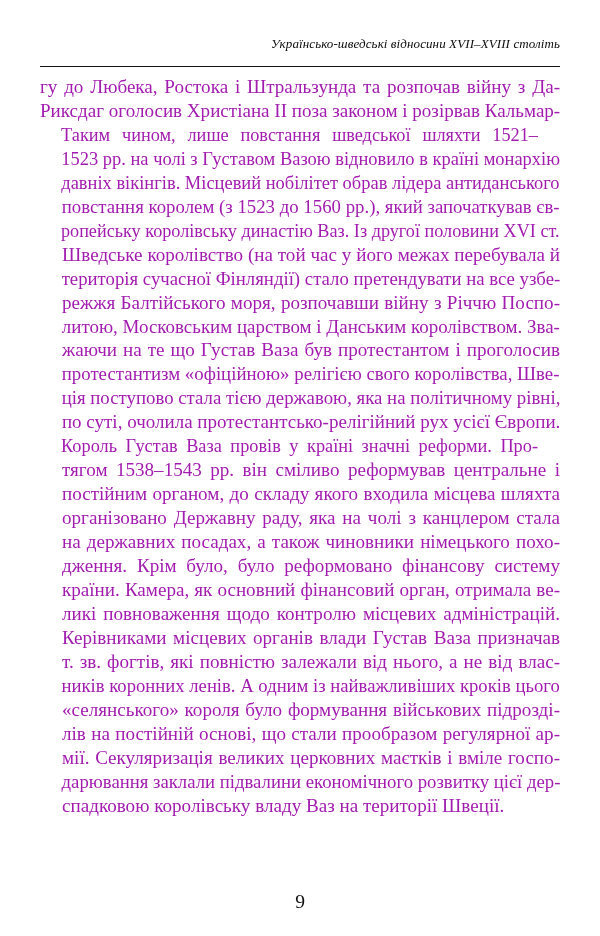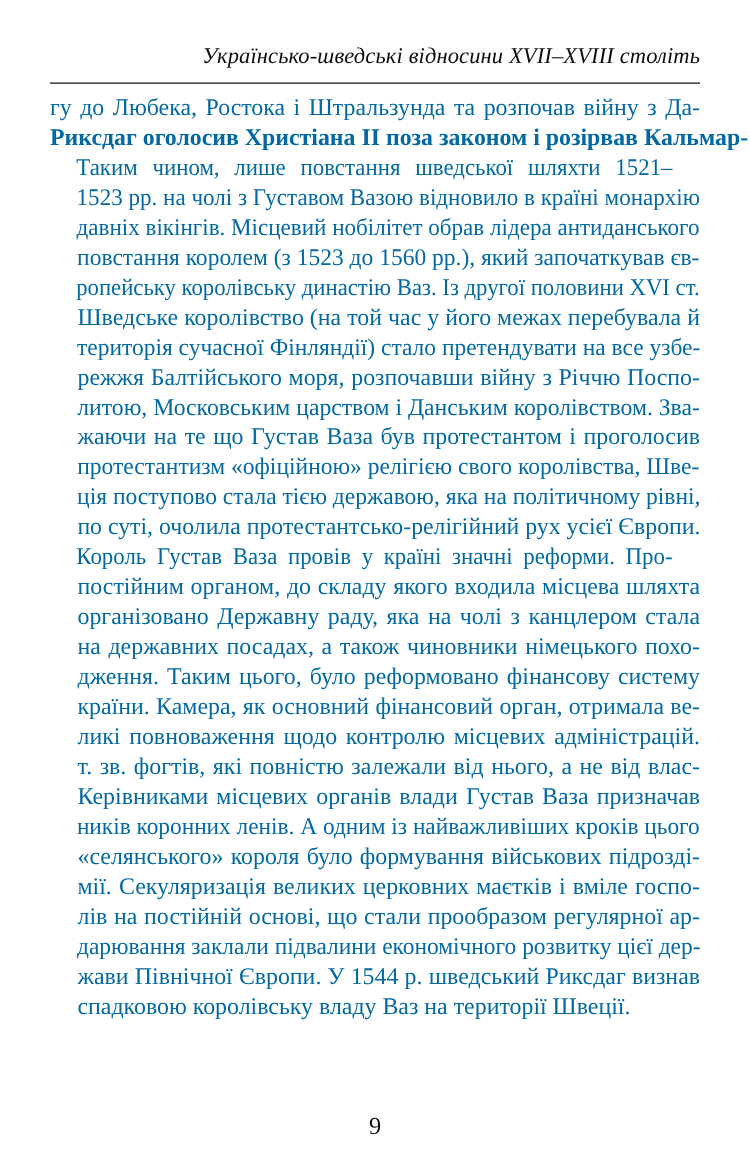--- a/index.html
+++ b/index.html
@@ -26,21 +26,21 @@
   
   .header-zone {
     position: absolute;
     left: 40px;
     right: 40px;
     top: 34px;
     height: 34px;
   }
   .running-head {
     font-style: italic;
-    font-size: 18px;
+    font-size: 13px;
     line-height: 20px;
     text-align: right;
     letter-spacing: 0.1px;
     white-space: nowrap;
     color: #0d0d0d;
   }
   .header-rule {
     position: absolute;
     left: 40px;
     right: 40px;
@@ -58,21 +58,21 @@
   }
   .para {
     margin: 0;
     font-size: 19.1px;
     line-height: 23.95px;
     text-align: justify;
     text-justify: inter-word;
     -webkit-hyphens: none;
     hyphens: none;
     word-spacing: 0px;
-    color: #0369a1;
+    color: #a21caf;
   }
   .para.indent {
     text-indent: 22px;
   }
   
   .para > .ln {
     display: block;
     text-align: justify;
     text-align-last: justify;
     white-space: nowrap;
@@ -103,52 +103,52 @@
 
   <div class="header-zone">
     <div class="running-head">Українсько-шведські відносини XVII–XVIII століть</div>
   </div>
 
   <div class="header-rule"></div>
 
   <div class="textblock" id="textblock">
       <p class="para">
         <span class="ln">гу до Любека, Ростока і Штральзунда та розпочав війну з Да-</span>
-        <span class="ln" style="display: block; transform-origin: left top; transform: scaleX(0.998081); font-weight: bold;">Риксдаг оголосив Христіана II поза законом і розірвав Кальмар-</span>
+        <span class="ln" style="display: block; transform-origin: left top; transform: scaleX(0.998081);">Риксдаг оголосив Христіана II поза законом і розірвав Кальмар-</span>
       </p>
       <p class="para indent">
         <span class="ln indent" style="display: block; transform-origin: left top; transform: scaleX(0.957692);">Таким чином, лише повстання шведської шляхти 1521–</span>
         <span class="ln" style="display: block; transform-origin: left top; transform: scaleX(0.966543);">1523 рр. на чолі з Густавом Вазою відновило в країні монархію</span>
         <span class="ln" style="display: block; transform-origin: left top; transform: scaleX(0.966543);">давніх вікінгів. Місцевий нобілітет обрав лідера антиданського</span>
         <span class="ln" style="display: block; transform-origin: left top; transform: scaleX(0.984848);">повстання королем (з 1523 до 1560 рр.), який започаткував єв-</span>
         <span class="ln" style="display: block; transform-origin: left top; transform: scaleX(0.952381);">ропейську королівську династію Ваз. Із другої половини XVI ст.</span>
         <span class="ln">Шведське королівство (на той час у його межах перебувала й</span>
         <span class="ln" style="display: block; transform-origin: left top; transform: scaleX(0.982987);">територія сучасної Фінляндії) стало претендувати на все узбе-</span>
         <span class="ln">режжя Балтійського моря, розпочавши війну з Річчю Поспо-</span>
         <span class="ln" style="display: block; transform-origin: left top; transform: scaleX(0.992366);">литою, Московським царством і Данським королівством. Зва-</span>
         <span class="ln">жаючи на те що Густав Ваза був протестантом і проголосив</span>
         <span class="ln" style="display: block; transform-origin: left top; transform: scaleX(0.986717);">протестантизм «офіційною» релігією свого королівства, Шве-</span>
         <span class="ln" style="display: block; transform-origin: left top; transform: scaleX(0.984848);">ція поступово стала тією державою, яка на політичному рівні,</span>
         <span class="ln last" style="display: block; transform-origin: left top; transform: scaleX(0.996169);">по суті, очолила протестантсько-релігійний рух усієї Європи.</span>
       </p>
       <p class="para indent">
         <span class="ln indent" style="display: block; transform-origin: left top; transform: scaleX(0.957692);">Король Густав Ваза провів у країні значні реформи. Про-</span>
+        <span class="ln">тягом 1538–1543 рр. він сміливо реформував центральне і</span>
         <span class="ln">постійним органом, до складу якого входила місцева шляхта</span>
         <span class="ln">організовано Державну раду, яка на чолі з канцлером стала</span>
         <span class="ln">на державних посадах, а також чиновники німецького похо-</span>
-        <span class="ln">дження. Таким цього, було реформовано фінансову систему</span>
+        <span class="ln">дження. Крім було, було реформовано фінансову систему</span>
         <span class="ln">країни. Камера, як основний фінансовий орган, отримала ве-</span>
         <span class="ln">ликі повноваження щодо контролю місцевих адміністрацій.</span>
+        <span class="ln">Керівниками місцевих органів влади Густав Ваза призначав</span>
         <span class="ln">т. зв. фогтів, які повністю залежали від нього, а не від влас-</span>
-        <span class="ln">Керівниками місцевих органів влади Густав Ваза призначав</span>
         <span class="ln" style="display: block; transform-origin: left top; transform: scaleX(0.977444);">ників коронних ленів. А одним із найважливіших кроків цього</span>
         <span class="ln">«селянського» короля було формування військових підрозді-</span>
+        <span class="ln">лів на постійній основі, що стали прообразом регулярної ар-</span>
         <span class="ln">мії. Секуляризація великих церковних маєтків і вміле госпо-</span>
-        <span class="ln">лів на постійній основі, що стали прообразом регулярної ар-</span>
         <span class="ln" style="display: block; transform-origin: left top; transform: scaleX(0.981132);">дарювання заклали підвалини економічного розвитку цієї дер-</span>
-        <span class="ln">жави Північної Європи. У 1544 р. шведський Риксдаг визнав</span>
         <span class="ln last">спадковою королівську владу Ваз на території Швеції.</span>
       </p>
     </div>
 
   <div class="folio">9</div>
 
 </div>
 
 </body></html>

